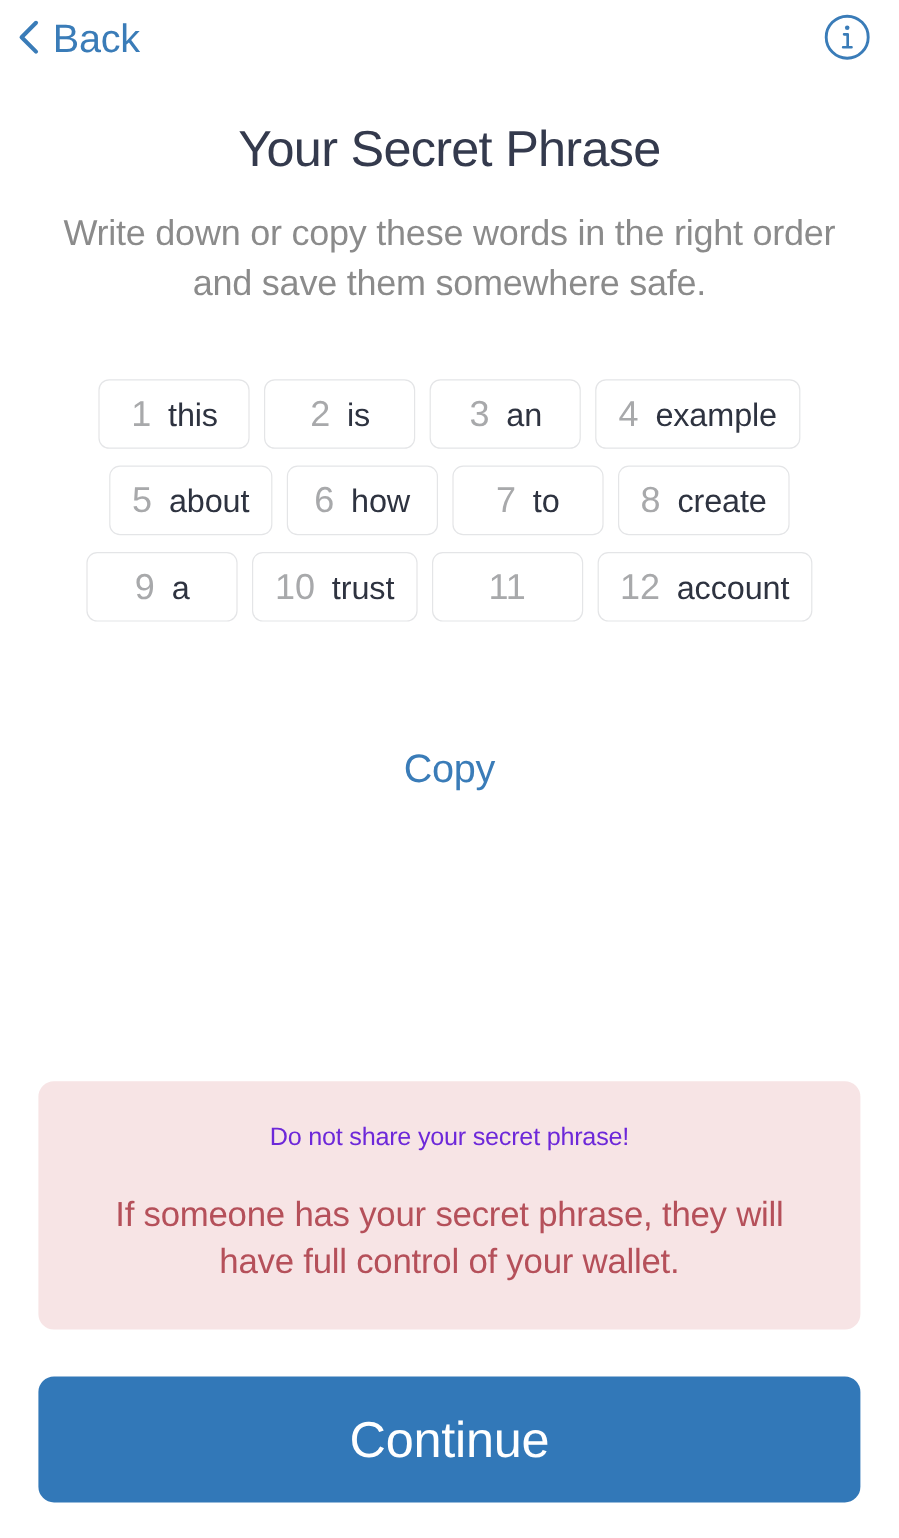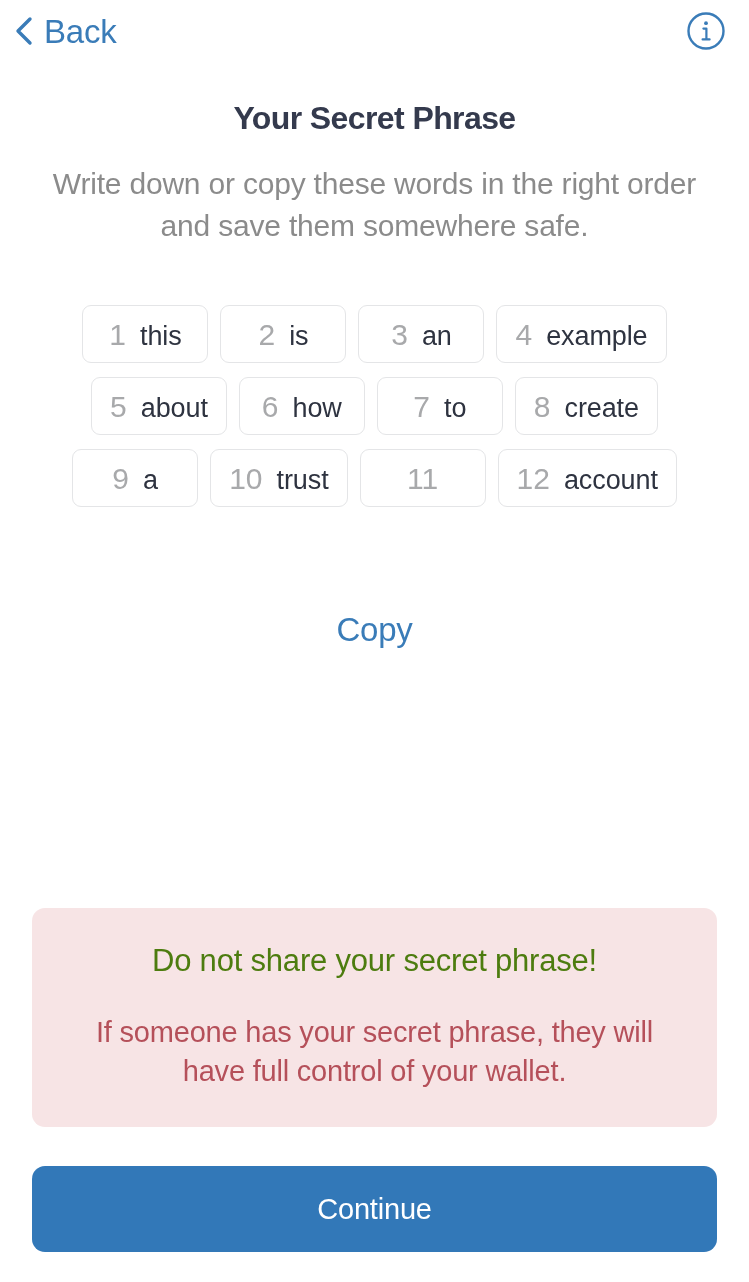--- a/index.html
+++ b/index.html
@@ -57,22 +57,22 @@
     cursor: pointer;
     display: block;
   }
 
   
   .heading-wrap {
     padding: 38px 34px 0 34px;
     text-align: center;
   }
   .page-title {
-    font-size: 32px;
-    font-weight: bold;
+    font-size: 42px;
+    font-weight: normal;
     color: #343a4d;
     letter-spacing: -0.6px;
     line-height: 1.15;
   }
   .page-subtitle {
     margin-top: 26px;
     font-size: 30px;
     line-height: 42px;
     color: #8b8b8b;
     letter-spacing: -0.2px;
@@ -132,46 +132,46 @@
   
   .warn-spacer { flex: 1 1 auto; }
   .warning-box {
     margin: 0 32px;
     background: #f7e4e5;
     border-radius: 13px;
     padding: 34px 30px 36px 30px;
     text-align: center;
   }
   .warn-title {
-    font-size: 31px;
-    color: #4d7c0f;
+    font-size: 21px;
+    color: #6d28d9;
     letter-spacing: -0.2px;
     line-height: 1.2;
   }
   .warn-body {
     margin-top: 34px;
     font-size: 29px;
     line-height: 39px;
     color: #b5505a;
     letter-spacing: -0.2px;
   }
 
   
   .cta-wrap {
     margin: 39px 32px 30px 32px;
   }
   .cta-button {
     width: 100%;
-    height: 86px;
+    height: 105px;
     border: none;
     border-radius: 13px;
     background: #3278b8;
     color: #ffffff;
     font-family: "Liberation Sans", sans-serif;
-    font-size: 29px;
+    font-size: 42px;
     letter-spacing: -0.2px;
     cursor: pointer;
   }
 </style>
 </head>
 <body>
 
 <div id="screen">
 
   <div class="navbar">

